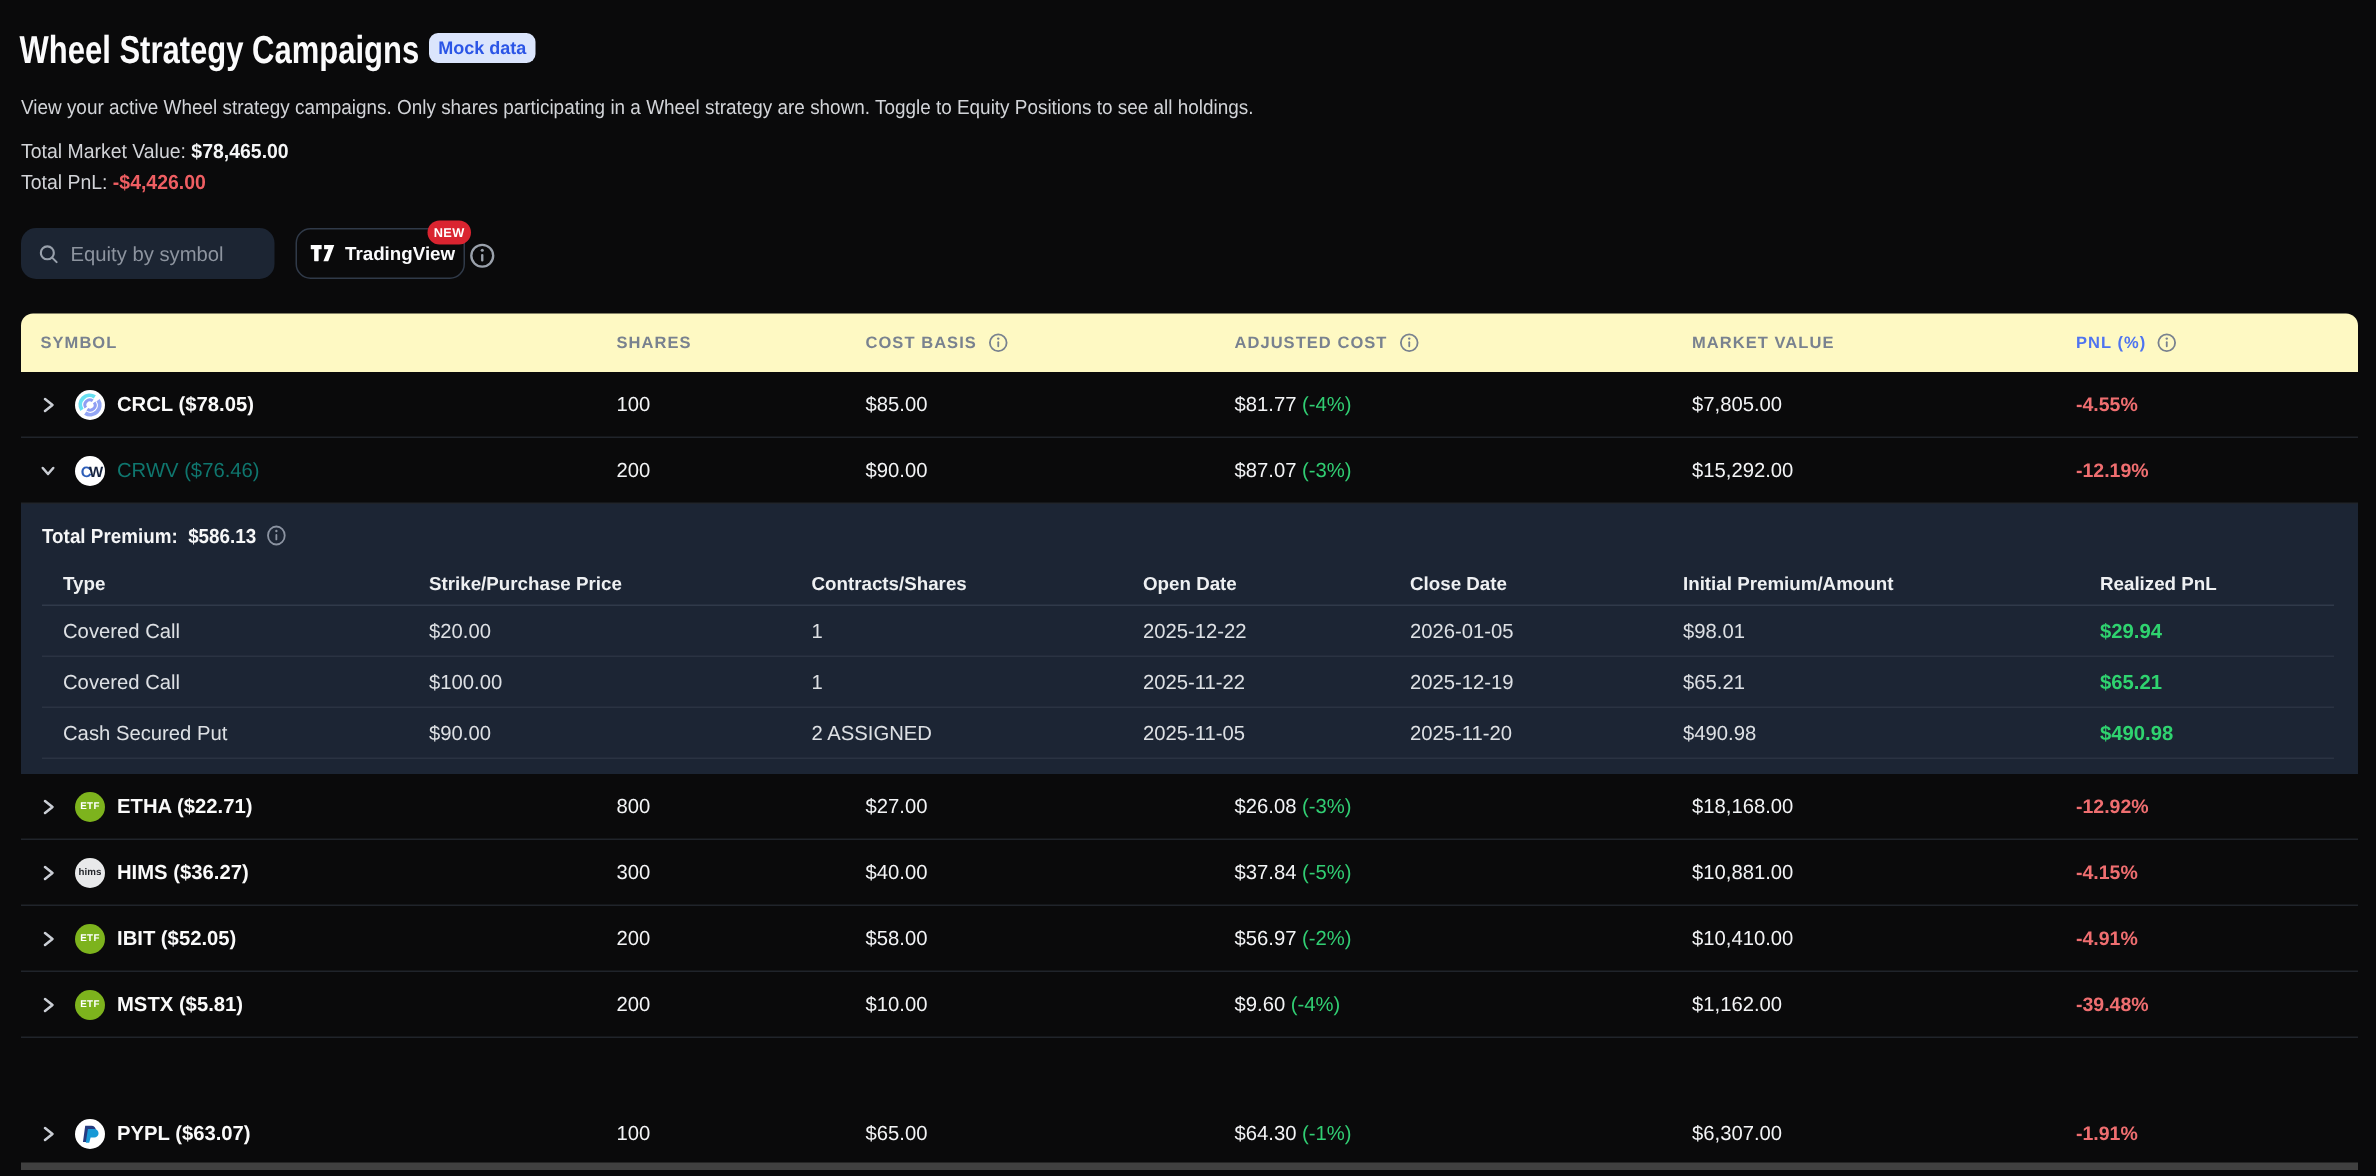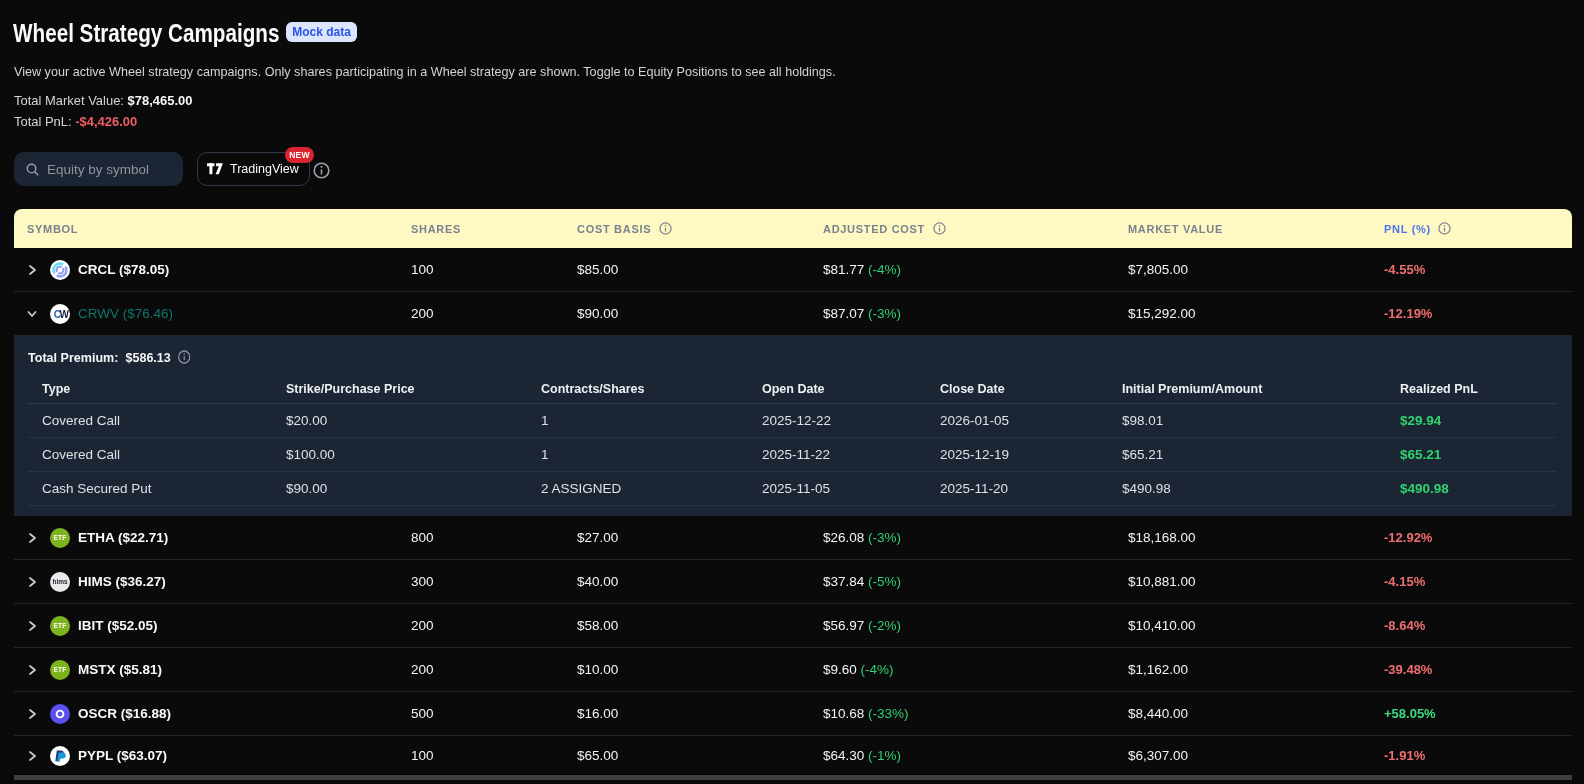--- a/index.html
+++ b/index.html
@@ -31,21 +31,21 @@
         <line x1="10.4" y1="10.4" x2="13.6" y2="13.6" stroke="#98a0ab" stroke-width="1.5" stroke-linecap="round"></line>
       </svg>
 <span style="margin-left:7px;font-size:13.5px;color:#8d949f">Equity by symbol</span>
     </div>
 <div class="abs" style="left:197px;top:152px;width:113px;height:34px;border:1px solid #303a49;border-radius:10px;display:flex;align-items:center">
 <svg width="17" height="12" viewBox="0 0 21 14" style="margin-left:9px">
         <rect x="0" y="0" width="9.2" height="3.6" rx="0.4" fill="#fff"></rect>
         <rect x="3" y="0" width="3.7" height="13.4" rx="0.4" fill="#fff"></rect>
         <path d="M11.2 0 H19.6 L14.6 13.4 H10.6 L14.7 3.6 H11.2 Z" fill="#fff"></path>
       </svg>
-<span style="margin-left:6px;font-size:12.5px;font-weight:normal;color:#fbfbfc">TradingView</span>
+<span style="margin-left:6px;font-size:12.5px;font-weight:bold;color:#fbfbfc">TradingView</span>
     </div>
 <div class="abs" style="left:285px;top:147px;width:29px;height:16px;background:#da2430;border-radius:9px;color:#fff;font-size:8.5px;font-weight:bold;text-align:center;line-height:16px;letter-spacing:.3px">NEW</div>
 <div class="abs" style="left:313px;top:162px"><svg width="17" height="17" viewBox="0 0 14 14" style="vertical-align:-2px">
         <circle cx="7" cy="7" r="6" fill="none" stroke="#9aa1ab" stroke-width="1.3"></circle>
         <rect x="6.35" y="6" width="1.3" height="4.2" rx="0.6" fill="#9aa1ab"></rect>
         <circle cx="7" cy="4" r="0.85" fill="#9aa1ab"></circle>
       </svg></div>
 <div class="abs" style="left:14px;top:209px;width:1558px;height:572px">
 <div class="abs" style="left:0;top:0;width:1558px;height:39px;background:#fef9c3;border-radius:8px 8px 0 0">
 <div class="hcell" style="left:13px">SYMBOL</div>
@@ -148,56 +148,37 @@
           </svg>
         </div>
 <div class="cell" style="left:36px">
           <span class="ic" style="background:#7db31d;color:#fff;font-size:6.5px;font-weight:bold;letter-spacing:.2px">ETF</span>
         </div>
 <div class="cell" style="left:64px;font-weight:bold;color:#fafafa">IBIT ($52.05)</div>
 <div class="cell" style="left:397px">200</div>
 <div class="cell" style="left:563px">$58.00</div>
 <div class="cell" style="left:809px">$56.97&nbsp;<span class="grn">(-2%)</span></div>
 <div class="cell" style="left:1114px">$10,410.00</div>
-<div class="cell" style="left:1370px;color:#ef6e70;font-weight:bold;font-size:13px">-8.64%</div>
+<div class="cell" style="left:1370px;color:#ef6e70;font-weight:bold;font-size:13px">-4.91%</div>
 </div>
 <div class="abs" style="left:0;top:439px;width:1558px;height:44px;border-bottom:1px solid #20242b">
 <div class="cell" style="left:11px">
           <svg width="14" height="14" viewBox="0 0 14 14">
             <path d="M5 3 L10 7 L5 11" fill="none" stroke="#c9cdd4" stroke-width="1.7" stroke-linecap="round" stroke-linejoin="round"></path>
           </svg>
         </div>
 <div class="cell" style="left:36px">
           <span class="ic" style="background:#7db31d;color:#fff;font-size:6.5px;font-weight:bold;letter-spacing:.2px">ETF</span>
         </div>
 <div class="cell" style="left:64px;font-weight:bold;color:#fafafa">MSTX ($5.81)</div>
 <div class="cell" style="left:397px">200</div>
 <div class="cell" style="left:563px">$10.00</div>
 <div class="cell" style="left:809px">$9.60&nbsp;<span class="grn">(-4%)</span></div>
 <div class="cell" style="left:1114px">$1,162.00</div>
 <div class="cell" style="left:1370px;color:#ef6e70;font-weight:bold;font-size:13px">-39.48%</div>
-</div>
-<div class="abs" style="left:0;top:483px;width:1558px;height:44px;border-bottom:1px solid #20242b">
-<div class="cell" style="left:11px">
-          <svg width="14" height="14" viewBox="0 0 14 14">
-            <path d="M5 3 L10 7 L5 11" fill="none" stroke="#c9cdd4" stroke-width="1.7" stroke-linecap="round" stroke-linejoin="round"></path>
-          </svg>
-        </div>
-<div class="cell" style="left:36px">
-          <svg width="20" height="20" viewBox="0 0 20 20">
-            <circle cx="10" cy="10" r="10" fill="#5a50f0"></circle>
-            <circle cx="10" cy="10" r="3.4" fill="none" stroke="#fff" stroke-width="1.9"></circle>
-          </svg>
-        </div>
-<div class="cell" style="left:64px;font-weight:bold;color:#fafafa">OSCR ($16.88)</div>
-<div class="cell" style="left:397px">500</div>
-<div class="cell" style="left:563px">$16.00</div>
-<div class="cell" style="left:809px">$10.68&nbsp;<span class="grn">(-33%)</span></div>
-<div class="cell" style="left:1114px">$8,440.00</div>
-<div class="cell" style="left:1370px;color:#3bdc7f;font-weight:bold;font-size:13px">+58.05%</div>
 </div>
 <div class="abs" style="left:0;top:527px;width:1558px;height:44px;border-bottom:5px solid #404040">
 <div class="cell" style="left:11px">
           <svg width="14" height="14" viewBox="0 0 14 14">
             <path d="M5 3 L10 7 L5 11" fill="none" stroke="#c9cdd4" stroke-width="1.7" stroke-linecap="round" stroke-linejoin="round"></path>
           </svg>
         </div>
 <div class="cell" style="left:36px">
           <svg width="20" height="20" viewBox="0 0 20 20">
             <circle cx="10" cy="10" r="10" fill="#fff"></circle>

